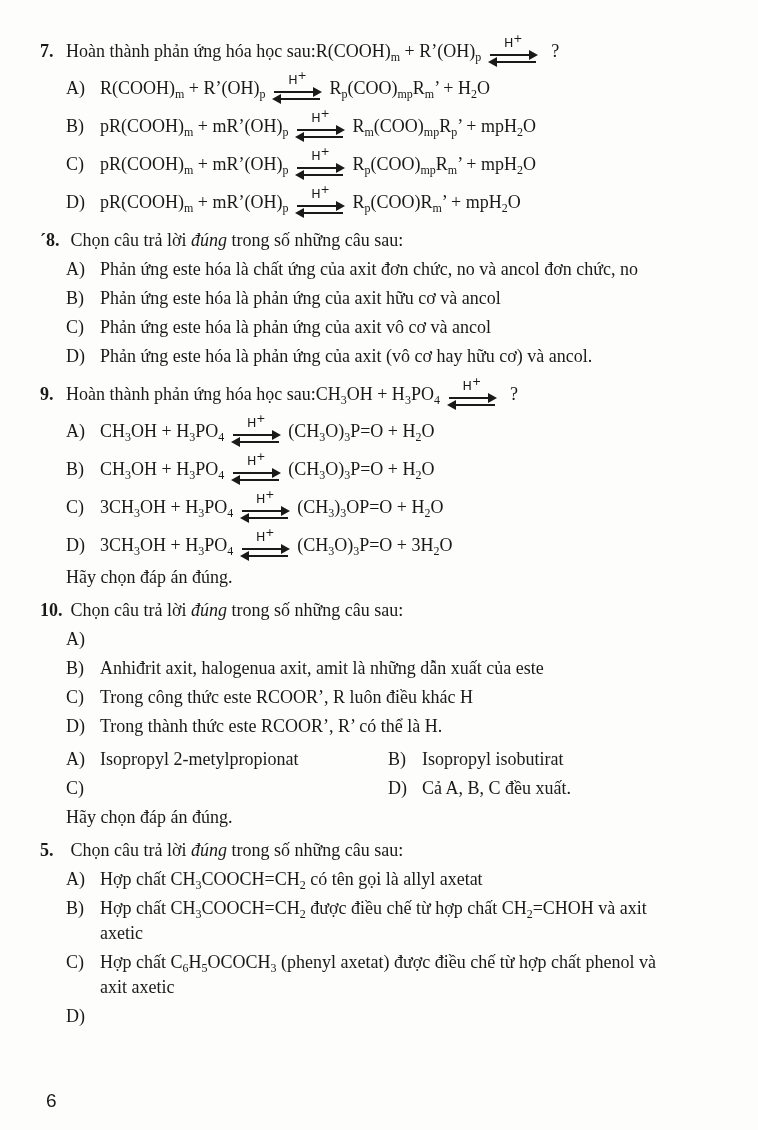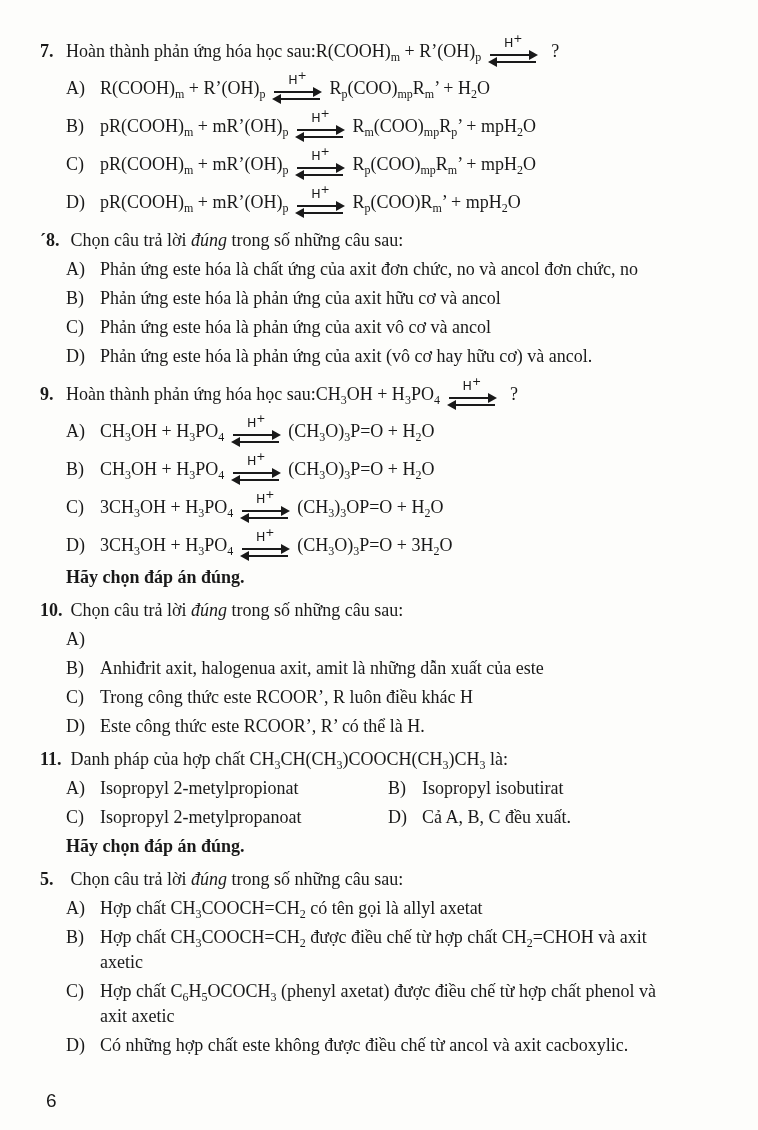--- a/index.html
+++ b/index.html
@@ -23,21 +23,21 @@
   sup{font-size:11px;vertical-align:5px;line-height:0;}
   .equil{display:inline-flex;flex-direction:column;align-items:center;margin:0 9px;vertical-align:-15px;}
   .equil-cat{font-size:12.5px;line-height:12px;font-family:"DejaVu Sans",sans-serif;margin-bottom:2px;}
   .arrow{position:relative;width:46px;height:2px;background:#1a1a1a;margin:2.5px 0;}
   .arrow-right:after{content:"";position:absolute;right:-2px;top:-4px;width:0;height:0;
     border-left:9px solid #1a1a1a;border-top:5px solid transparent;border-bottom:5px solid transparent;}
   .arrow-left:before{content:"";position:absolute;left:-2px;top:-4px;width:0;height:0;
     border-right:9px solid #1a1a1a;border-top:5px solid transparent;border-bottom:5px solid transparent;}
   .tail{margin-left:6px;}
   .two-col{display:grid;grid-template-columns:322px auto;}
-  .footer-note{line-height:25px;margin-bottom:4px;font-weight:bold;}
+  .footer-note{line-height:25px;margin-bottom:4px;}
   .page-number{position:absolute;left:46px;bottom:18px;font-size:19px;font-family:"Liberation Sans","DejaVu Sans",sans-serif;}
 </style>
 </head>
 <body>
 
 <div class="page">
 
   <div class="q">
     <div class="stem-flex">
       <span class="qnum">7.</span>
@@ -188,45 +188,40 @@
       <div class="text-row">
         <span class="opt-label">B)</span>
         <span class="opt-text">Anhiđrit axit, halogenua axit, amit là những dẫn xuất của este</span>
       </div>
       <div class="text-row">
         <span class="opt-label">C)</span>
         <span class="opt-text">Trong công thức este RCOOR’, R luôn điều khác H</span>
       </div>
       <div class="text-row">
         <span class="opt-label">D)</span>
-        <span class="opt-text">Este công thức este RCOOR’, R’ có thể là H.</span>
-      </div>
-    </div>
-  </div>
-
-  <div class="q">
-    <div class="stem">
-      <span class="qnum">11.</span>
-      <span>Danh pháp của hợp chất CH<sub>3</sub>CH(CH<sub>3</sub>)COOCH(CH<sub>3</sub>)CH<sub>3</sub> là:</span>
-    </div>
+        <span class="opt-text">Trong thành thức este RCOOR’, R’ có thể là H.</span>
+      </div>
+    </div>
+  </div>
+
+  <div class="q">
     <div class="opts">
       <div class="two-col">
         <div class="text-row">
           <span class="opt-label">A)</span>
           <span class="opt-text">Isopropyl 2-metylpropionat</span>
         </div>
         <div class="text-row">
           <span class="opt-label">B)</span>
           <span class="opt-text">Isopropyl isobutirat</span>
         </div>
       </div>
       <div class="two-col">
         <div class="text-row">
           <span class="opt-label">C)</span>
-          <span class="opt-text">Isopropyl 2-metylpropanoat</span>
         </div>
         <div class="text-row">
           <span class="opt-label">D)</span>
           <span class="opt-text">Cả A, B, C đều xuất.</span>
         </div>
       </div>
       <div class="footer-note">Hãy chọn đáp án đúng.</div>
     </div>
   </div>
 
@@ -245,19 +240,18 @@
         <span class="opt-text">Hợp chất CH<sub>3</sub>COOCH=CH<sub>2</sub> được điều chế từ hợp chất CH<sub>2</sub>=CHOH và axit
 axetic</span>
       </div>
       <div class="text-row">
         <span class="opt-label">C)</span>
         <span class="opt-text">Hợp chất C<sub>6</sub>H<sub>5</sub>OCOCH<sub>3</sub> (phenyl axetat) được điều chế từ hợp chất phenol và
 axit axetic</span>
       </div>
       <div class="text-row">
         <span class="opt-label">D)</span>
-        <span class="opt-text">Có những hợp chất este không được điều chế từ ancol và axit cacboxylic.</span>
       </div>
     </div>
   </div>
 
   <div class="page-number">6</div>
 </div>
 
 </body></html>

